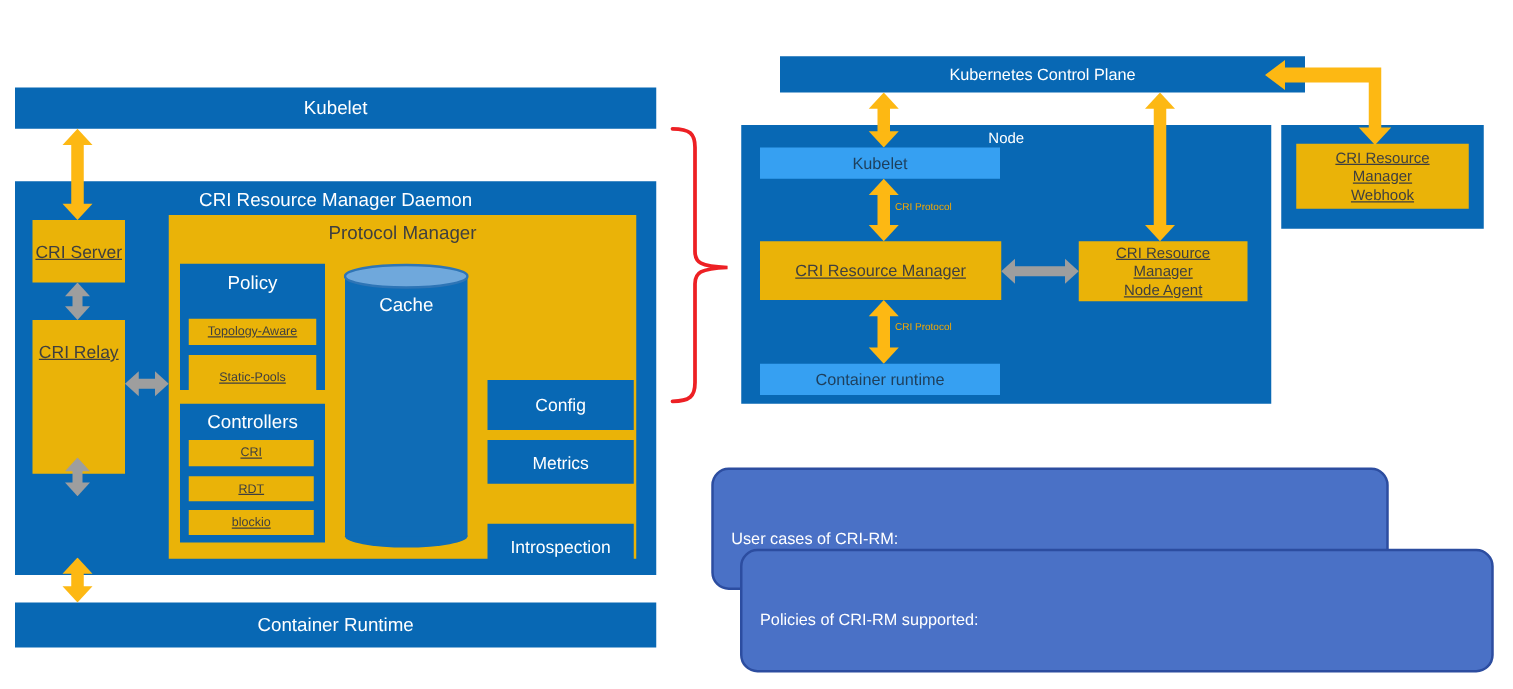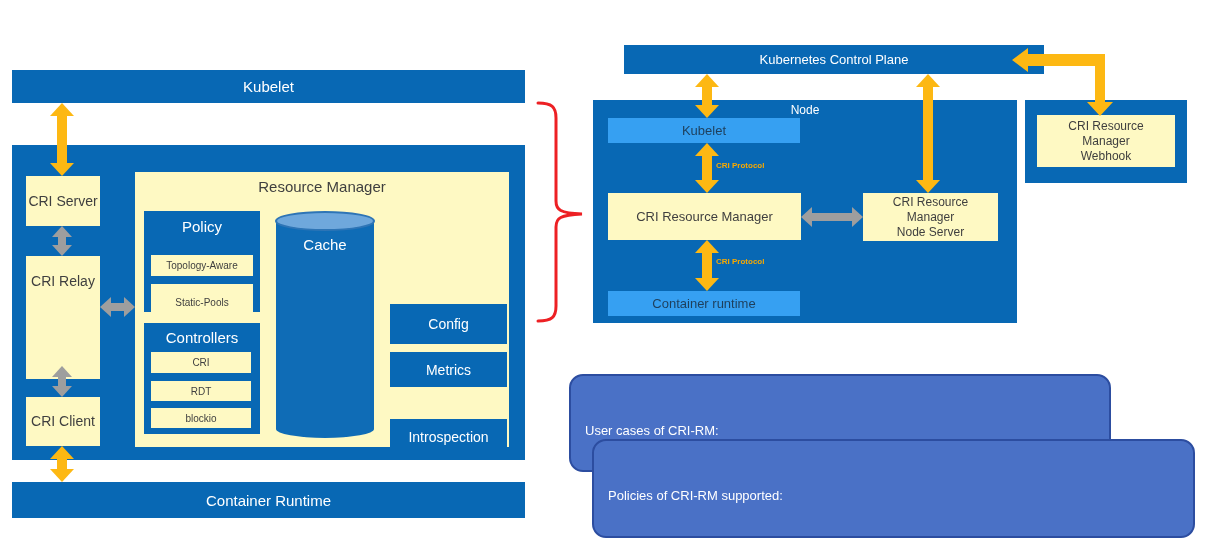--- a/index.html
+++ b/index.html
@@ -13,58 +13,58 @@
     --dark:#3F3F3F;
   }
   html,body{margin:0;padding:0;background:#fff;}
   #stage{
     position:relative;width:1210px;height:551px;background:#fff;overflow:hidden;
     font-family:"Liberation Sans", sans-serif;color:var(--dark);
   }
   .abs{position:absolute;box-sizing:border-box;}
   .blue{background:var(--blue);}
   .lblue{background:var(--lblue);}
-  .wbox{background:#fef9c3;color:var(--dark);}
+  .wbox{background:#eab308;color:var(--dark);text-decoration:underline;}
   .center{display:flex;align-items:center;justify-content:center;text-align:center;}
   .topcenter{display:flex;align-items:flex-start;justify-content:center;text-align:center;}
   .white-t{color:#fff;}
   .navy-t{color:#1E3F5C;}
   .f15{font-size:15px;}
   .f14{font-size:14px;}
   .f13{font-size:13px;}
   .f12{font-size:12px;}
   .f10{font-size:10px;}
   .ay{fill:var(--yellow);}
   .ag{fill:var(--gray);}
   .callout{
     background:var(--callout);border:2px solid var(--callout-border);border-radius:14px;
     color:#fff;font-size:13px;line-height:17px;padding:12px 14px;white-space:pre-wrap;
   }
-  .proto{color:#F7A800;font-size:8px;font-weight:bold;}
+  .proto{color:#F7A800;font-size:8px;font-weight:normal;}
   .lh13{line-height:1.3;}
 </style>
 </head>
 <body>
 
 <div id="stage">
 
   <div class="abs blue center white-t f15" style="left:12px;top:70px;width:513px;height:33px;">
     <span>Kubelet</span>
   </div>
 
   <div class="abs blue" style="left:12px;top:145px;width:513px;height:315px;"></div>
+  <div class="abs center white-t f15" style="left:12px;top:149px;width:513px;height:22px;">CRI Resource Manager Daemon</div>
 
   <div class="abs wbox center f14 lh13" style="left:26px;top:176px;width:74px;height:50px;">CRI Server</div>
 
   <div class="abs wbox topcenter f14 lh13" style="left:26px;top:256px;width:74px;height:123px;padding-top:16px;">CRI Relay</div>
 
-  <div class="abs wbox center f14 lh13" style="left:26px;top:397px;width:74px;height:49px;">CRI Client</div>
 
   <div class="abs wbox" style="left:135px;top:172px;width:374px;height:275px;"></div>
-  <div class="abs center f15" style="left:135px;top:176px;width:374px;height:20px;">Resource Manager</div>
+  <div class="abs center f15" style="left:135px;top:176px;width:374px;height:20px;">Protocol Manager</div>
 
   <div class="abs blue" style="left:144px;top:211px;width:116px;height:101px;"></div>
   <div class="abs center white-t f15" style="left:144px;top:216px;width:116px;height:20px;">Policy</div>
   <div class="abs wbox center f10" style="left:151px;top:255px;width:102px;height:21px;">Topology-Aware</div>
   <div class="abs wbox center f10" style="left:151px;top:284px;width:102px;height:36px;">Static-Pools</div>
 
   <div class="abs blue" style="left:144px;top:323px;width:116px;height:111px;"></div>
   <div class="abs center white-t f15" style="left:144px;top:327px;width:116px;height:20px;">Controllers</div>
   <div class="abs wbox center f10" style="left:151px;top:352px;width:100px;height:21px;">CRI</div>
   <div class="abs wbox center f10" style="left:151px;top:381px;width:100px;height:20px;">RDT</div>
@@ -119,21 +119,21 @@
   <div class="abs center white-t f12" style="left:593px;top:102px;width:424px;height:16px;">Node</div>
 
   <div class="abs lblue center navy-t f13" style="left:608px;top:118px;width:192px;height:25px;">Kubelet</div>
 
   <div class="abs wbox center f13" style="left:608px;top:193px;width:193px;height:47px;">CRI Resource Manager</div>
 
   <div class="abs wbox center f12" style="left:863px;top:193px;width:135px;height:48px;line-height:15px;">
     <div>
       <div>CRI Resource</div>
       <div>Manager</div>
-      <div>Node Server</div>
+      <div>Node Agent</div>
     </div>
   </div>
 
   <div class="abs lblue center navy-t f13" style="left:608px;top:291px;width:192px;height:25px;">Container runtime</div>
 
   <div class="abs proto" style="left:716px;top:161px;">CRI Protocol</div>
   <div class="abs proto" style="left:716px;top:257px;">CRI Protocol</div>
 
   <div class="abs blue" style="left:1025px;top:100px;width:162px;height:83px;"></div>
   <div class="abs wbox center f12" style="left:1037px;top:115px;width:138px;height:52px;line-height:15px;">

